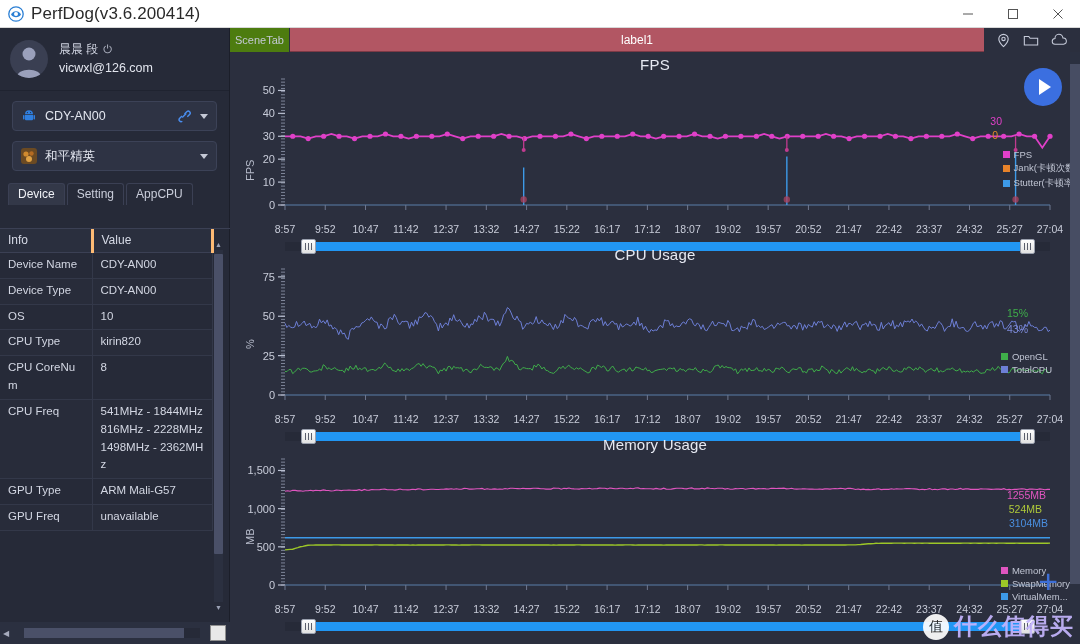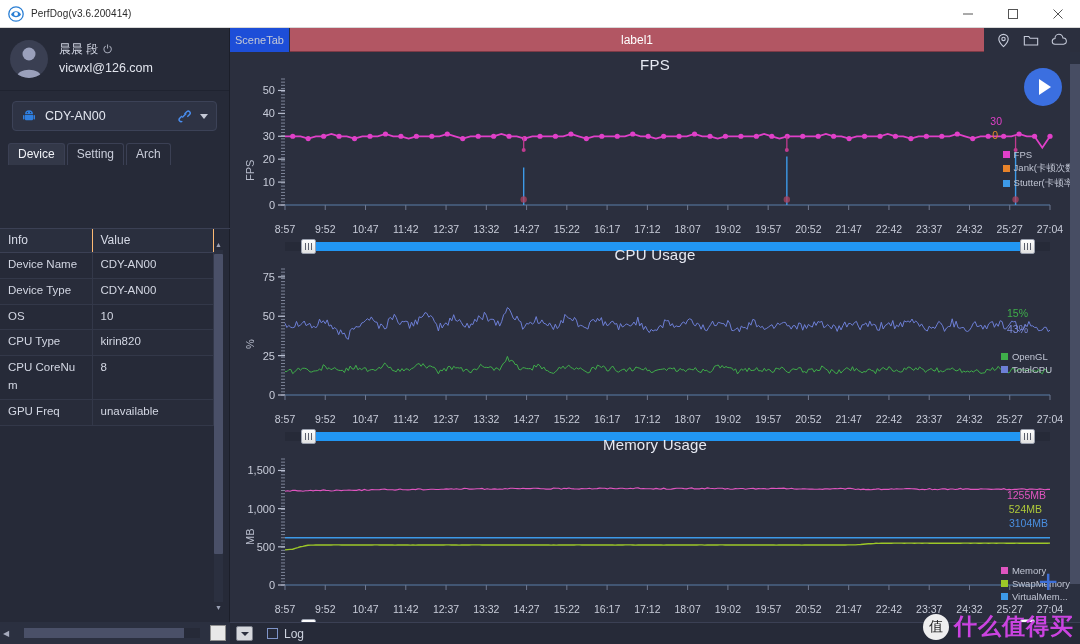--- a/index.html
+++ b/index.html
@@ -13,21 +13,21 @@
 
   
   .titlebar {
     position: absolute; top: 0; left: 0; width: 1080px; height: 28px;
     background: #ffffff; display: flex; align-items: center;
     border-bottom: 1px solid #d8d8d8;
   }
   .titlebar .logo { margin-left: 8px; width: 16px; height: 16px; position: relative; }
   .titlebar .logo svg { display: block; }
   .titlebar .title {
-    margin-left: 7px; font-size: 10px; color: #2a2a2a; letter-spacing: .1px;
+    margin-left: 7px; font-size: 17px; color: #2a2a2a; letter-spacing: .1px;
   }
   .winbtns { margin-left: auto; display: flex; height: 28px; }
   .winbtn {
     width: 45px; height: 28px; display: flex; align-items: center; justify-content: center;
     color: #4a4a4a; font-size: 13px;
   }
   .winbtn svg { display:block; }
 
   
   .sidebar {
@@ -71,21 +71,21 @@
   .tab.active { background: #333848; color: #f0f2f7; }
 
   .tablewrap {
     position: absolute; top: 200px; left: 0; width: 230px; bottom: 22px;
     overflow: hidden; border-top: 1px solid #3b4054;
   }
   table.info { width: 214px; border-collapse: collapse; table-layout: fixed; }
   table.info th {
     text-align: left; font-weight: normal; font-size: 12px; color: #d6dae6;
     padding: 4px 8px 5px 8px; background: #2a2f3e;
-    border-bottom: 1px solid #3b4054; border-right: 1px solid #fdba74;
+    border-bottom: 1px solid #3b4054; border-right: 3px solid #fdba74;
   }
   table.info td {
     font-size: 11.5px; color: #d3d7e3; padding: 3px 8px 4px 8px;
     border-bottom: 1px solid #333849; border-right: 1px solid #333849;
     vertical-align: top; word-break: break-all; line-height: 1.55;
   }
   table.info th:first-child, table.info td:first-child { width: 92px; }
   table.info tr:nth-child(even) td { background: #282c3a; }
 
   .vscroll {
@@ -104,21 +104,21 @@
   .hscroll-left .track { margin-left: 12px; height: 10px; background: #262a38; flex: 1; margin-right: 30px; position: relative;}
   .hscroll-left .thumb { position: absolute; left: 0; top: 0; height: 10px; width: 160px; background: #4a5068;}
   .hscroll-left .arr { width: 12px; text-align:center; font-size: 8px; color: #a6abbd; }
   .hscroll-left .box { position:absolute; right: 4px; top: 3px; width: 16px; height: 16px; background: #e8e8e8; border:1px solid #8f8f8f;}
 
   
   .main { position: absolute; top: 28px; left: 230px; width: 850px; height: 616px; background: #2b2f3e; }
 
   .scenebar { display: flex; height: 24px; align-items: stretch; }
   .scenetab {
-    width: 60px; background: #1d4ed8; color: #c4c9d6; font-size: 11px;
+    width: 60px; background: #4d7c0f; color: #c4c9d6; font-size: 11px;
     display: flex; align-items: center; justify-content: center;
     border-right: 1px solid #2b2f3e;
   }
   .labelbar {
     flex: 1; background: #b25663; color: #ffffff; font-size: 12px;
     display: flex; align-items: center; justify-content: center;
     border-bottom: 1px solid #7d3a46;
   }
   .topicons { width: 96px; display:flex; align-items:center; justify-content:center; gap: 12px; background: #2b2f3e;}
   .topicons svg { display:block; }
@@ -179,21 +179,21 @@
 
   .watermark {
     position: absolute; right: 6px; bottom: 2px; display: flex; align-items: center; gap: 5px;
     opacity: .92;
   }
   .wm-logo {
     width: 26px; height: 26px; border-radius: 50%; background: #fff; color: #222;
     display:flex; align-items:center; justify-content:center; font-size: 14px;
     border: 2px solid #fff;
   }
-  .wm-text { font-size: 23px; color: #d946ef; font-weight: bold; letter-spacing: 1px; }
+  .wm-text { font-size: 23px; color: #c4b5fd; font-weight: bold; letter-spacing: 1px; }
 
   svg.plot { display: block; }
 </style>
 </head>
 <body>
 
 <div class="app">
 
   <div class="titlebar">
     <span class="logo">
@@ -257,25 +257,37 @@
       <span class="link-icon">
         <svg width="14" height="14" viewBox="0 0 14 14">
           <path d="M5 9 L2.5 11.5 a2 2 0 0 0 2.8 2.8" fill="none" stroke="#4a8ef0" stroke-width="1.4" transform="translate(0,-2)"></path>
           <path d="M9 5 L11.5 2.5 a2 2 0 0 1 2.8 2.8 L11.8 7.8" fill="none" stroke="#4a8ef0" stroke-width="1.4" transform="translate(-1.5,0)"></path>
           <line x1="5.2" y1="8.6" x2="9.2" y2="4.6" stroke="#4a8ef0" stroke-width="1.4"></line>
         </svg>
       </span>
       <span class="caret"></span>
     </div>
 
+    <div class="combo">
+      <span class="combo-icon">
+        <svg width="16" height="16" viewBox="0 0 16 16">
+          <rect x="0" y="0" width="16" height="16" rx="3" fill="#6b4a23"></rect>
+          <circle cx="5" cy="6" r="2.6" fill="#d08a2e"></circle>
+          <circle cx="10.5" cy="5.5" r="2.2" fill="#b56b22"></circle>
+          <circle cx="8" cy="11" r="3" fill="#e0a245"></circle>
+        </svg>
+      </span>
+      <span class="combo-label">和平精英</span>
+      <span class="caret"></span>
+    </div>
 
     <div class="tabs">
       <div class="tab active">Device</div>
       <div class="tab">Setting</div>
-      <div class="tab">Arch</div>
+      <div class="tab">AppCPU</div>
     </div>
 
     <div class="tablewrap">
       <table class="info">
         <thead>
           <tr>
             <th>Info</th>
             <th>Value</th>
           </tr>
         </thead>
@@ -292,20 +304,28 @@
               <td>OS</td>
               <td>10</td>
             </tr>
             <tr>
               <td>CPU Type</td>
               <td>kirin820</td>
             </tr>
             <tr>
               <td>CPU CoreNum</td>
               <td>8</td>
+            </tr>
+            <tr>
+              <td>CPU Freq</td>
+              <td>541MHz - 1844MHz<br>816MHz - 2228MHz<br>1498MHz - 2362MHz</td>
+            </tr>
+            <tr>
+              <td>GPU Type</td>
+              <td>ARM Mali-G57</td>
             </tr>
             <tr>
               <td>GPU Freq</td>
               <td>unavailable</td>
             </tr>
           </tbody>
       </table>
     </div>
 
     <div class="vscroll">
@@ -811,28 +831,19 @@
     <div class="playbtn">
         <span class="tri"></span>
       </div>
     <div class="plusbtn">+</div>
 
     <div class="right-scroll">
       <div class="thumb"></div>
     </div>
   </div>
 
-  <div class="bottombar">
-    <div class="dropbtn">
-        <span class="c"></span>
-      </div>
-    <div class="logchk">
-      <span class="chkbox"></span>
-      <span class="logtxt">Log</span>
-    </div>
-  </div>
 
   <div class="watermark">
     <span class="wm-logo">值</span>
     <span class="wm-text">什么值得买</span>
   </div>
 
 </div>
 
 </body></html>

